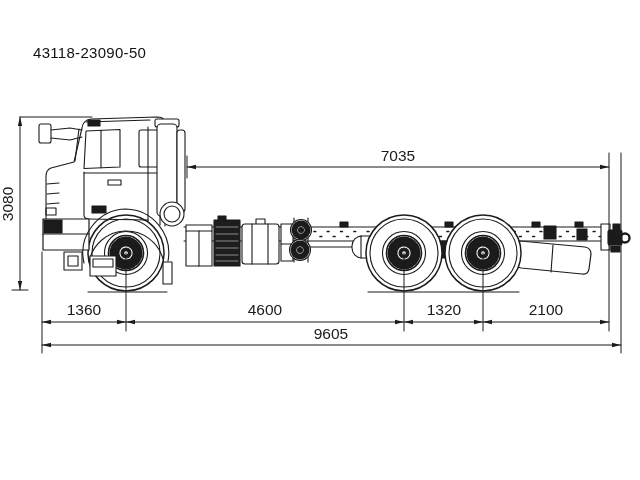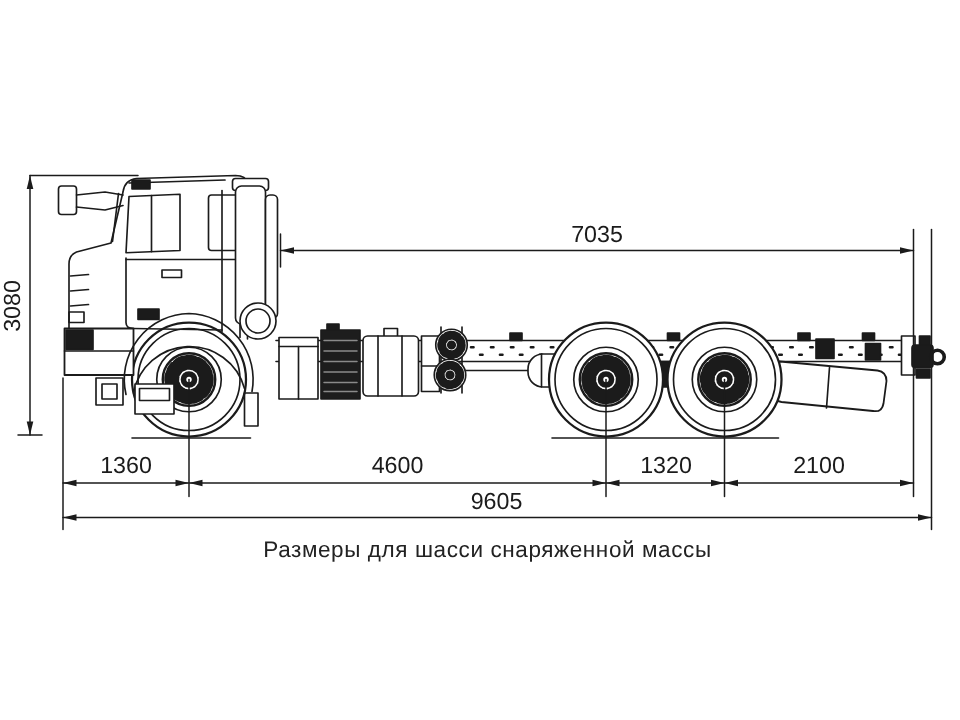--- a/index.html
+++ b/index.html
@@ -9,20 +9,21 @@
   .caption{position:absolute;left:10px;top:358px;width:630px;text-align:center;
            font-size:15px;letter-spacing:.4px;color:#222;}
   svg{position:absolute;left:0;top:0;}
   svg text{font-family:"Liberation Sans",sans-serif;font-size:15.5px;fill:#1b1b1b;}
 </style>
 </head>
 <body>
 
 <div class="page">
 
+  <div class="title">43118-23090-50</div>
 
   <svg width="640" height="480" viewBox="0 0 640 480">
     <defs>
       <g id="wheel">
         <circle r="38" fill="#fff" stroke-width="1.5"></circle>
         <circle r="34" fill="#fff"></circle>
         <circle r="21.5" fill="#fff"></circle>
         <circle r="17.5" fill="none" stroke-width="1.6"></circle>
         <circle r="11.5" fill="none" stroke-width="10" stroke-dasharray="3.2 2.7"></circle>
         <circle r="5" fill="#1b1b1b"></circle>
@@ -227,14 +228,13 @@
       <text x="398" y="161">7035</text>
       <text transform="translate(13,204) rotate(-90)">3080</text>
       <text x="84" y="315">1360</text>
       <text x="265" y="315">4600</text>
       <text x="444" y="315">1320</text>
       <text x="546" y="315">2100</text>
       <text x="331" y="339">9605</text>
     </g>
   </svg>
 
-  <div class="caption">Размеры для шасси снаряженной массы</div>
 </div>
 
 </body></html>

